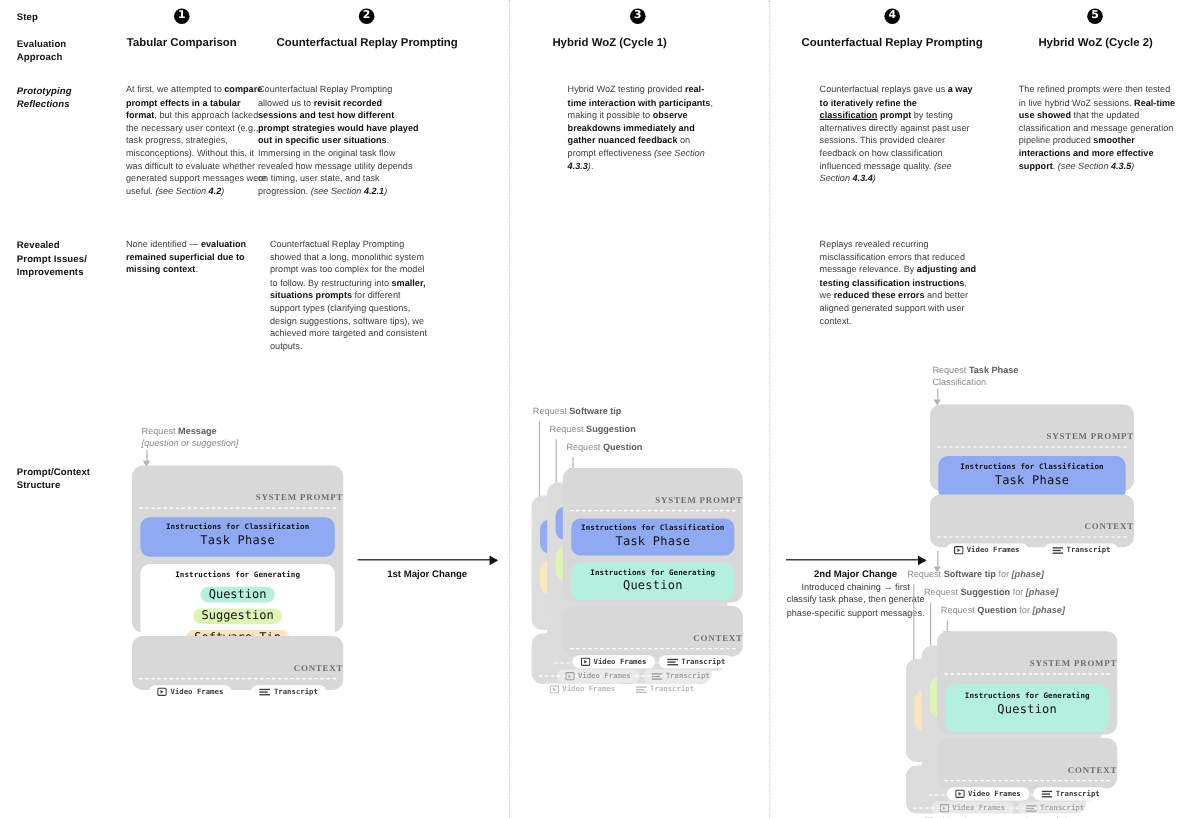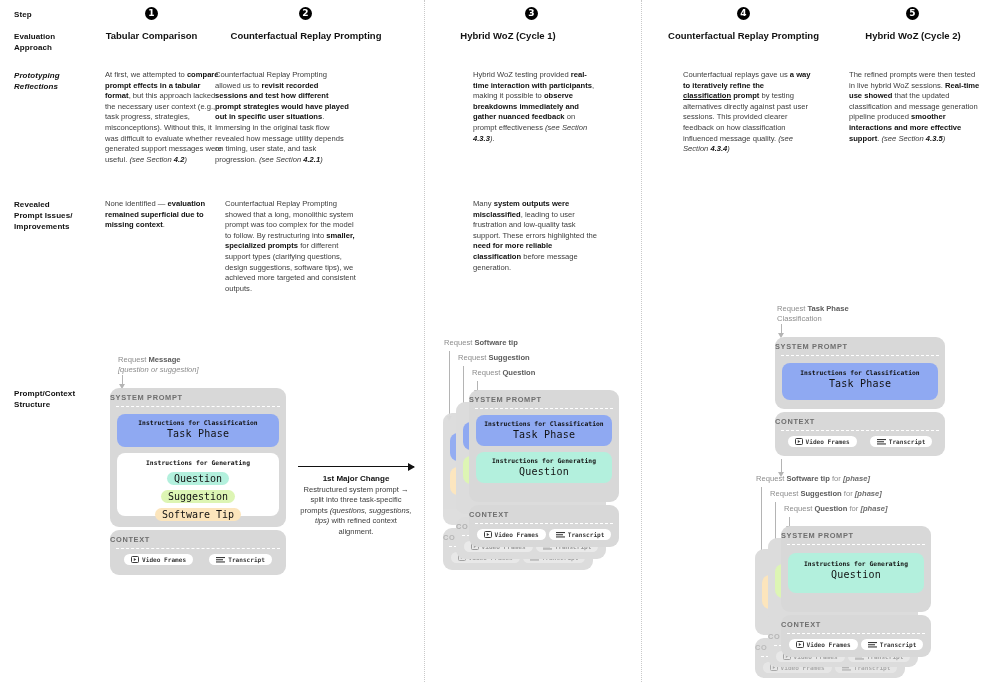--- a/index.html
+++ b/index.html
@@ -63,25 +63,25 @@
   .change-desc i { font-style: italic; }
 
   
   .card {
     background: #d8d8d8;
     border-radius: 9px;
     position: absolute;
   }
   .card.ghost { background: #dcdcdc; }
   .card-title {
-    text-align: left;
-    font-family: Liberation Sans, sans-serif;
+    text-align: right;
+    font-family: Liberation Serif, serif;
     font-size: 7.4px; font-weight: bold; letter-spacing: 0.09em;
     color: #6e6e6e;
-    padding-top: 5px;
+    padding-top: 22px;
   }
   .dashsep {
     border-top: 1.4px dashed #ffffff;
     margin: 4px 6px 0 6px;
   }
   .inner-box {
     border-radius: 8px;
     margin: 6px 7px 0 7px;
     padding: 4px 2px 5px 2px;
     text-align: center;
@@ -185,22 +185,22 @@
   </div>
   <div class="abs col-head" style="left:845px; top:29px; width:136px;">Hybrid WoZ (Cycle 2)</div>
 
   <div class="abs para" style="left:105px; top:70px; width:117px;">At first, we attempted to <b>compare prompt effects in a tabular format</b>, but this approach lacked the necessary user context (e.g., task progress, strategies, misconceptions). Without this, it was difficult to evaluate whether generated support messages were useful. <i>(see Section <b>4.2</b>)</i></div>
   <div class="abs para" style="left:215px; top:70px; width:134px;">Counterfactual Replay Prompting allowed us to <b>revisit recorded sessions and test how different prompt strategies would have played out in specific user situations</b>. Immersing in the original task flow revealed how message utility depends on timing, user state, and task progression. <i>(see Section <b>4.2.1</b>)</i></div>
   <div class="abs para" style="left:473px; top:70px; width:124px;">Hybrid WoZ testing provided <b>real-time interaction with participants</b>, making it possible to <b>observe breakdowns immediately and gather nuanced feedback</b> on prompt effectiveness <i>(see Section <b>4.3.3</b>)</i>.</div>
   <div class="abs para" style="left:683px; top:70px; width:131px;">Counterfactual replays gave us <b>a way to iteratively refine the <u>classification</u> prompt</b> by testing alternatives directly against past user sessions. This provided clearer feedback on how classification influenced message quality. <i>(see Section <b>4.3.4</b>)</i></div>
   <div class="abs para" style="left:849px; top:70px; width:131px;">The refined prompts were then tested in live hybrid WoZ sessions. <b>Real-time use showed</b> that the updated classification and message generation pipeline produced <b>smoother interactions and more effective support</b>. <i>(see Section <b>4.3.5</b>)</i></div>
 
   <div class="abs para" style="left:105px; top:199px; width:117px;">None identified — <b>evaluation remained superficial due to missing context</b>.</div>
-  <div class="abs para" style="left:225px; top:199px; width:134px;">Counterfactual Replay Prompting showed that a long, monolithic system prompt was too complex for the model to follow. By restructuring into <b>smaller, specialized prompts</b> for different support types (clarifying questions, design suggestions, software tips), we achieved more targeted and consistent outputs.</div>
-  <div class="abs para" style="left:473px; top:199px; width:124px;">Many <b>system outputs were misclassified</b>, leading to user frustration and low-quality task support. These errors highlighted the <b>need for more reliable classification</b> before message generation.</div>
+  <div class="abs para" style="left:225px; top:199px; width:134px;">Counterfactual Replay Prompting showed that a long, monolithic system prompt was too complex for the model to follow. By restructuring into <b>smaller, situations prompts</b> for different support types (clarifying questions, design suggestions, software tips), we achieved more targeted and consistent outputs.</div>
+  <div class="abs para" style="left:683px; top:199px; width:131px;">Replays revealed recurring misclassification errors that reduced message relevance. By <b>adjusting and testing classification instructions</b>, we <b>reduced these errors</b> and better aligned generated support with user context.</div>
 
   <div class="abs req" style="left:118px; top:355px;">
     <span class="plain">Request </span><b>Message</b>
     <div style="font-style:italic; color:#8d8d8d;">[question or suggestion]</div>
   </div>
   <div class="reqarrow" style="left:122px; top:375px; height:14px;">
     <div class="stem" style="height:10px;"></div>
     <div class="head" style="top:9px;"></div>
   </div>
 
@@ -249,21 +249,20 @@
             </svg>
         </span>
         <span>Transcript</span>
       </div>
     </div>
   </div>
 
   <div class="abs" style="left:298px; top:466px; width:116px;">
     <div class="arrow-line"></div>
     <div class="change-title">1st Major Change</div>
-    <div class="change-desc">Restructured system prompt → split into three task-specific prompts <i>(questions, suggestions, tips)</i> with refined context alignment.</div>
   </div>
 
   <div class="abs req" style="left:444px; top:338px;">
     <span class="plain">Request </span><b>Software tip</b>
   </div>
   <div class="reqarrow" style="left:449px; top:351px;">
     <div class="stem" style="height:66px;"></div>
     <div class="head" style="top:65px;"></div>
   </div>
 
@@ -375,20 +374,25 @@
               <rect x="0" y="1" width="9" height="1.1" fill="#3a3a3a"></rect>
               <rect x="0" y="3.2" width="7" height="1.1" fill="#3a3a3a"></rect>
               <rect x="0" y="5.4" width="9" height="1.1" fill="#3a3a3a"></rect>
             </svg>
           </span>
         <span>Transcript</span>
       </div>
     </div>
   </div>
 
+  <div class="abs" style="left:655px; top:466px; width:116px;">
+    <div class="arrow-line"></div>
+    <div class="change-title">2nd Major Change</div>
+    <div class="change-desc">Introduced chaining → first classify task phase, then generate phase-specific support messages.</div>
+  </div>
 
   <div class="abs req" style="left:777px; top:304px;">
     <span class="plain">Request </span><b>Task Phase</b>
     <div class="plain">Classification</div>
   </div>
   <div class="reqarrow" style="left:781px; top:324px;">
     <div class="stem" style="height:10px;"></div>
     <div class="head" style="top:9px;"></div>
   </div>
 

